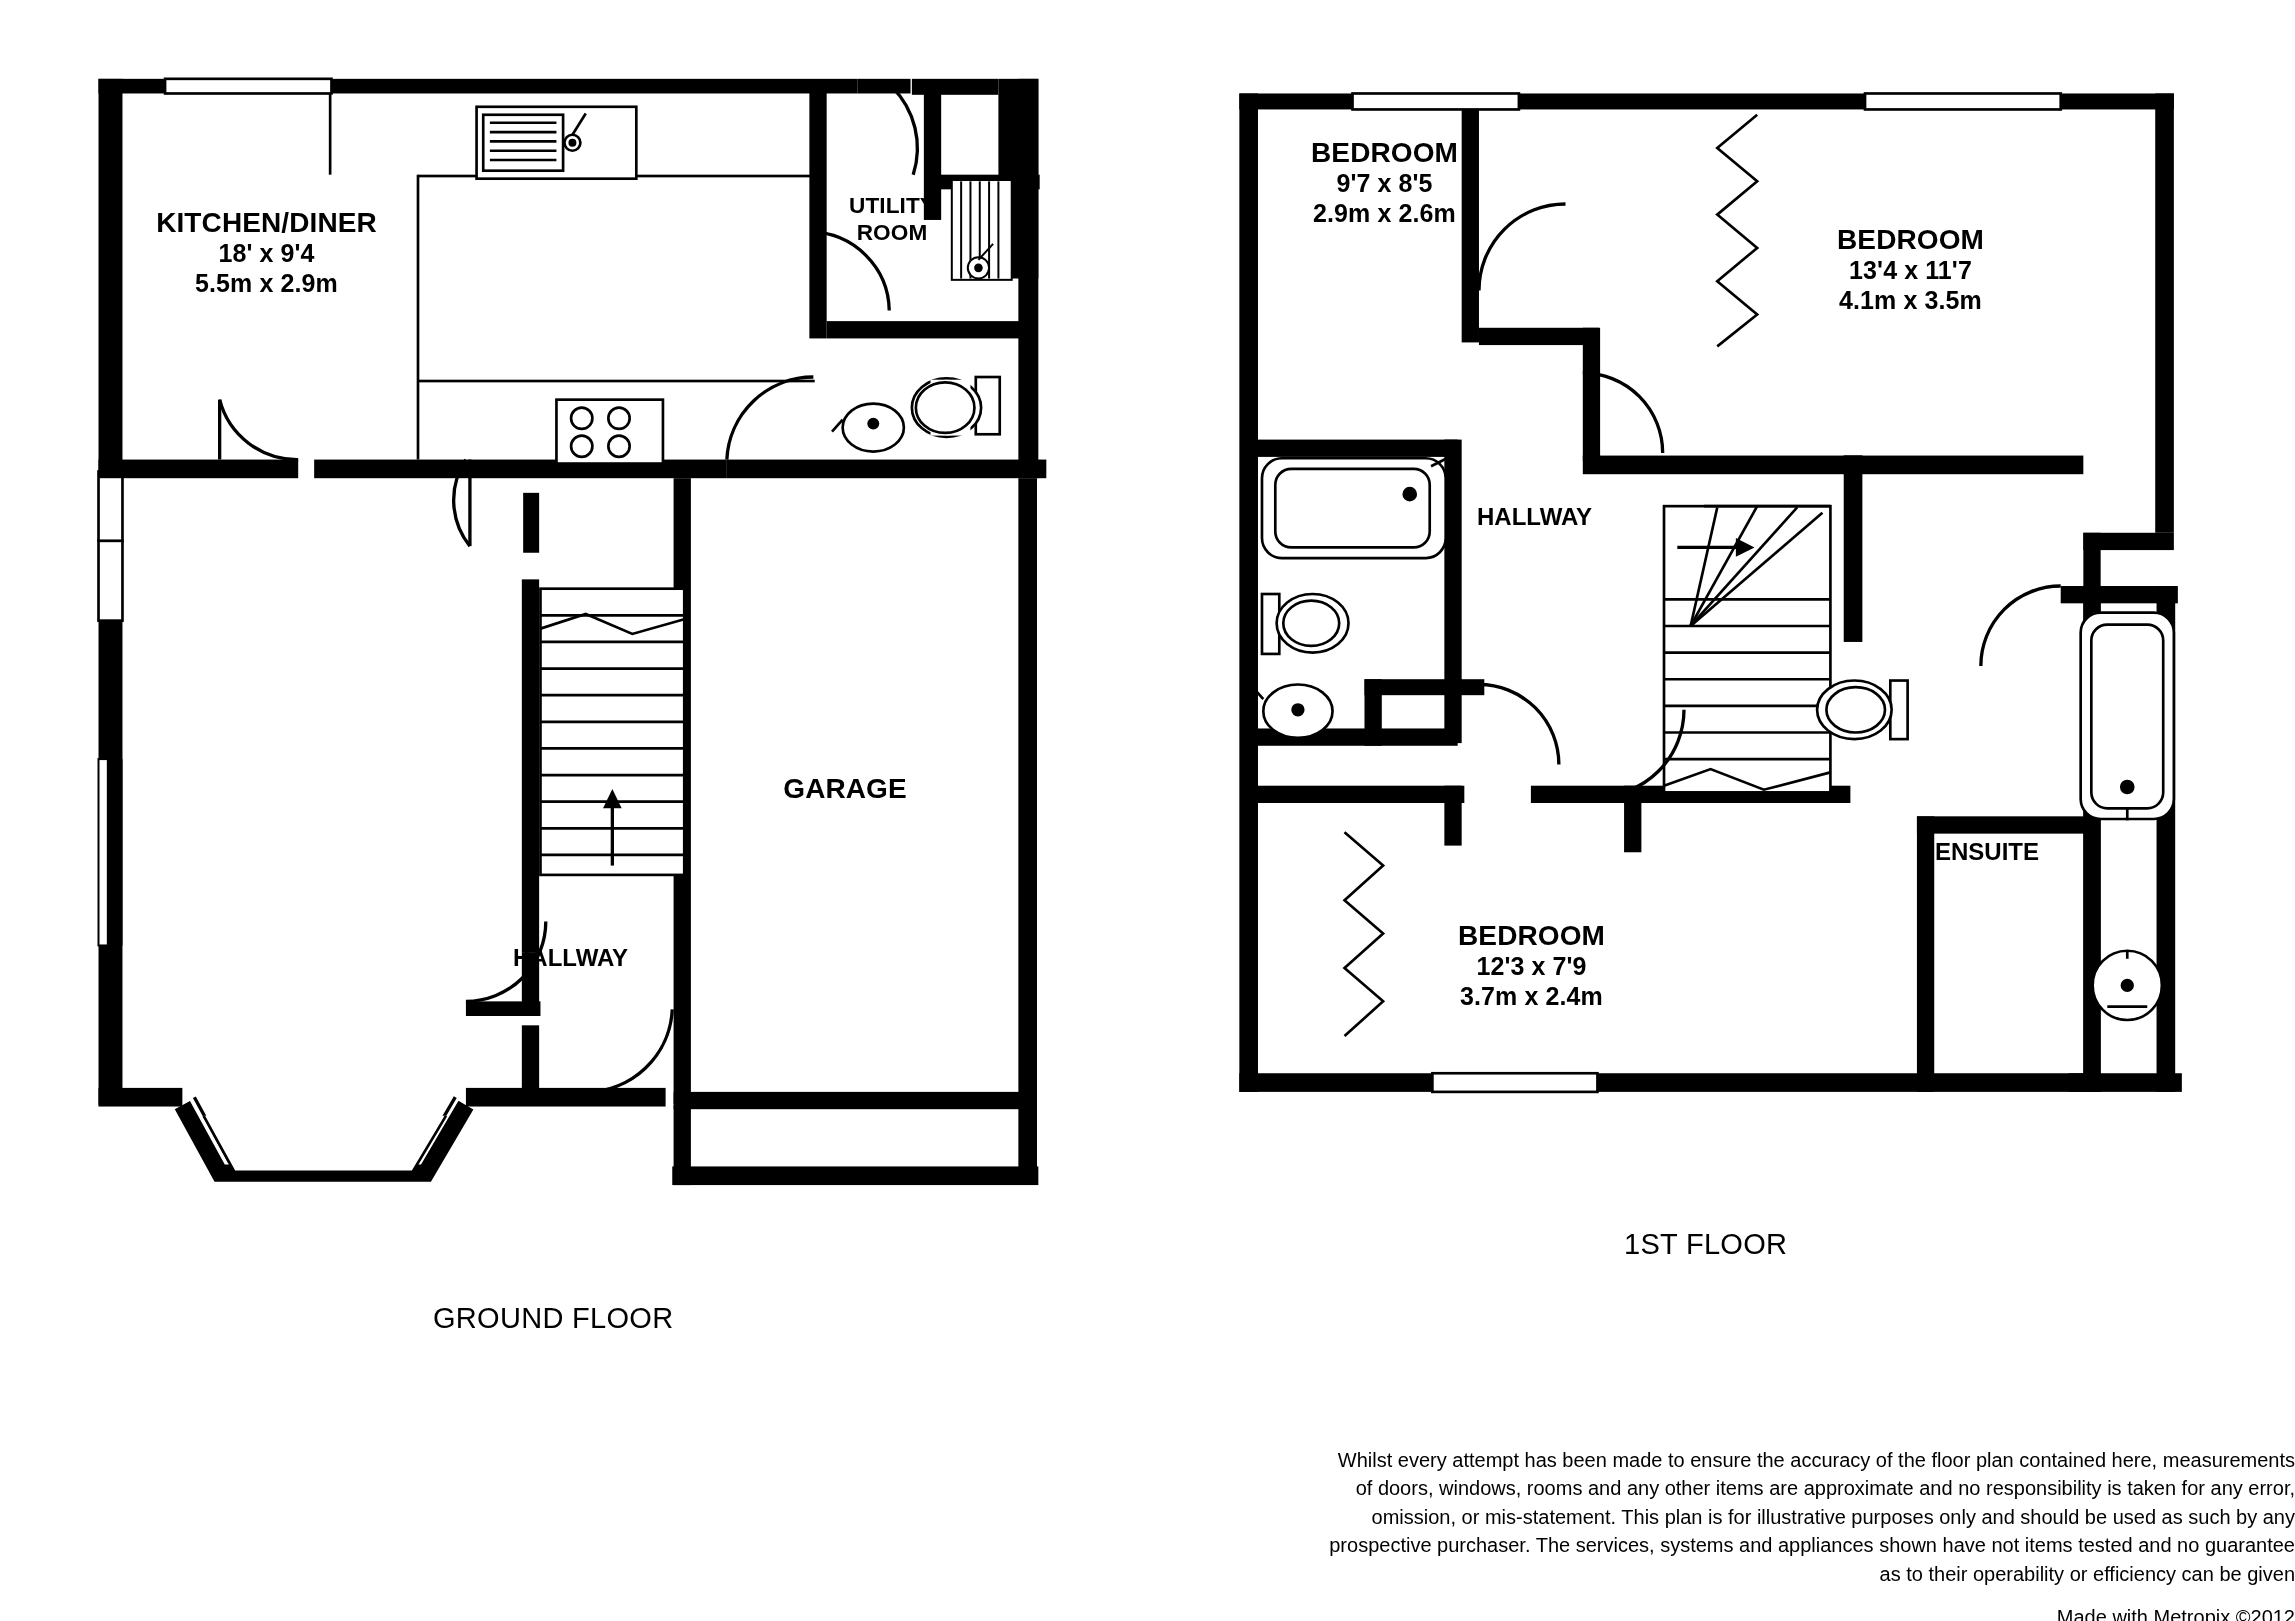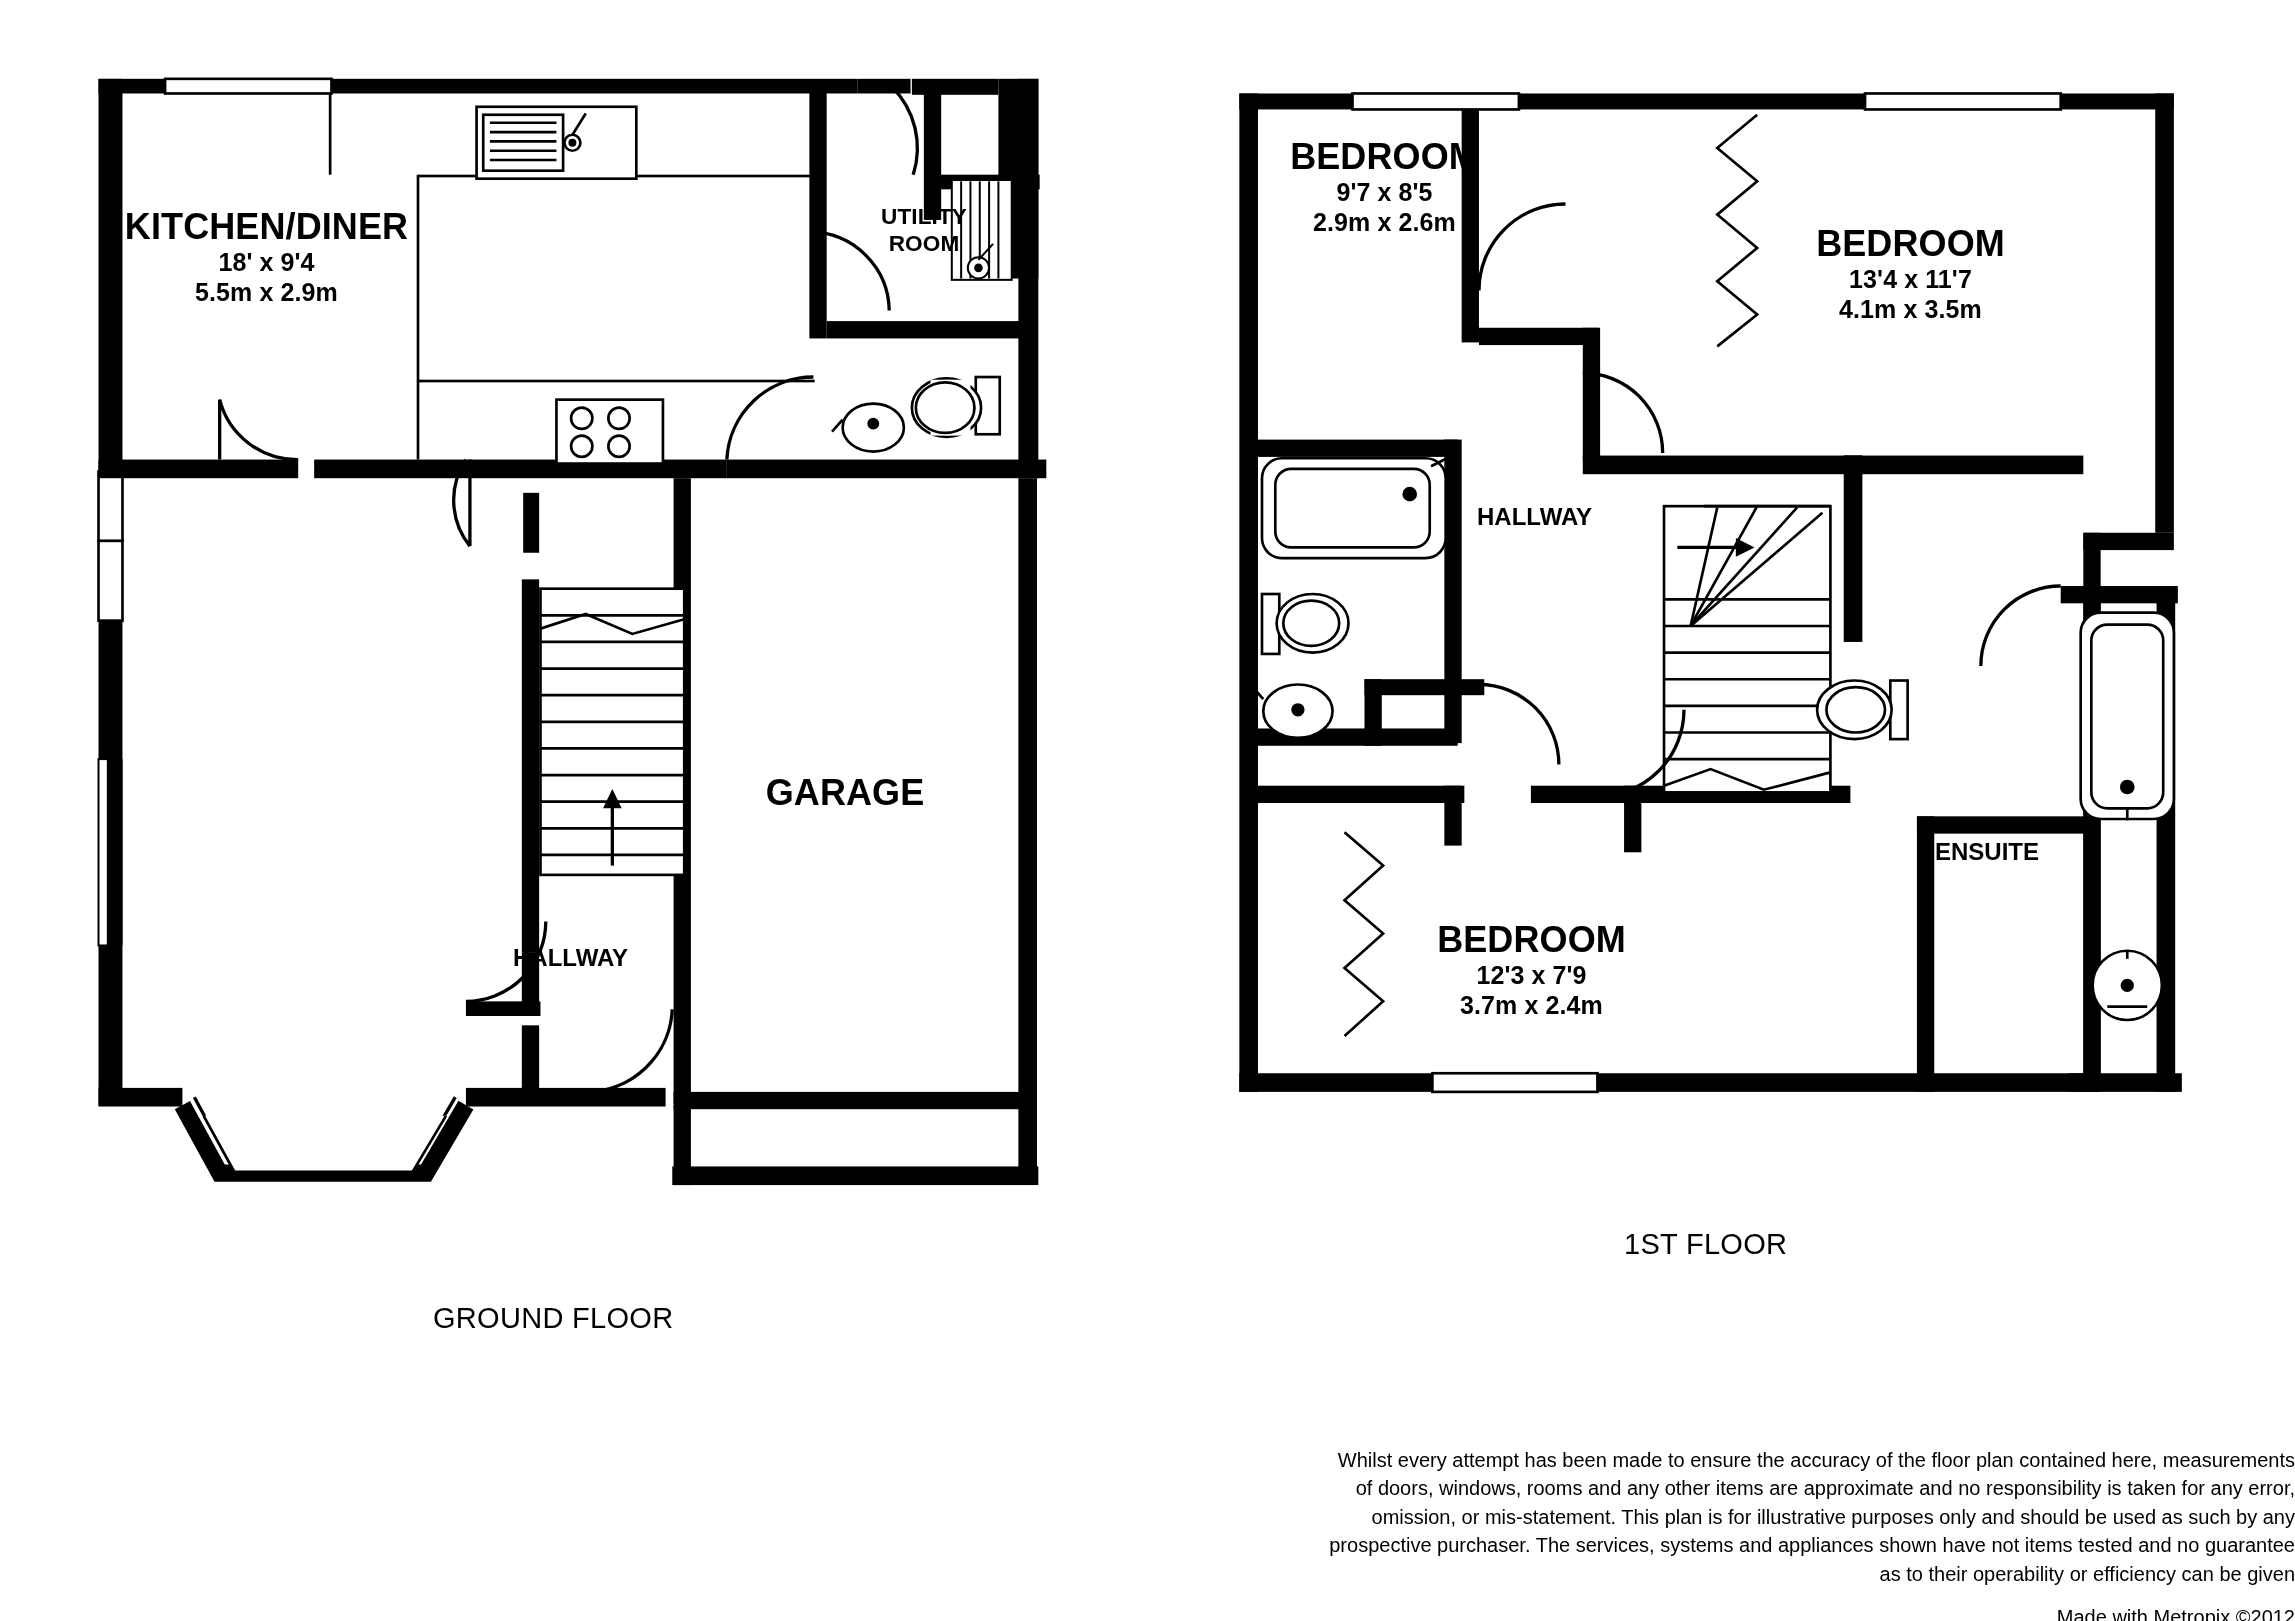--- a/index.html
+++ b/index.html
@@ -30,21 +30,21 @@
   .lbl {
     position: absolute;
     text-align: center;
     font-weight: bold;
     line-height: 1.18;
     white-space: nowrap;
     letter-spacing: 0.1px;
   }
   .lbl .name { display: block; }
   .lbl .dim  { display: block; }
-  .room-name { font-size: 36px; }
+  .room-name { font-size: 28px; }
   .room-dim  { font-size: 25px; }
   .small-room { font-size: 22.6px; }
   .floor-title {
     position: absolute;
     font-size: 29px;
     font-weight: normal;
     letter-spacing: 0.3px;
     white-space: nowrap;
   }
   .disclaimer {
@@ -337,21 +337,21 @@
       </g>
     </g>
   </svg>
 
   <div class="lbl" style="left:80px; top:206px; width:373px;">
     <span class="name room-name">KITCHEN/DINER</span>
     <span class="dim room-dim">18' x 9'4</span>
     <span class="dim room-dim">5.5m x 2.9m</span>
   </div>
 
-  <div class="lbl" style="left:809px; top:204px; width:166px;margin-left:32px;">
+  <div class="lbl" style="left:809px; top:193px; width:166px;">
     <span class="name small-room">UTILITY</span>
     <span class="name small-room">ROOM</span>
   </div>
 
 
   <div class="lbl" style="left:692px; top:772px; width:306px;">
     <span class="name room-name">GARAGE</span>
   </div>
 
   <div class="hallway-lbl" style="left:513px; top:944px;">HALLWAY</div>

